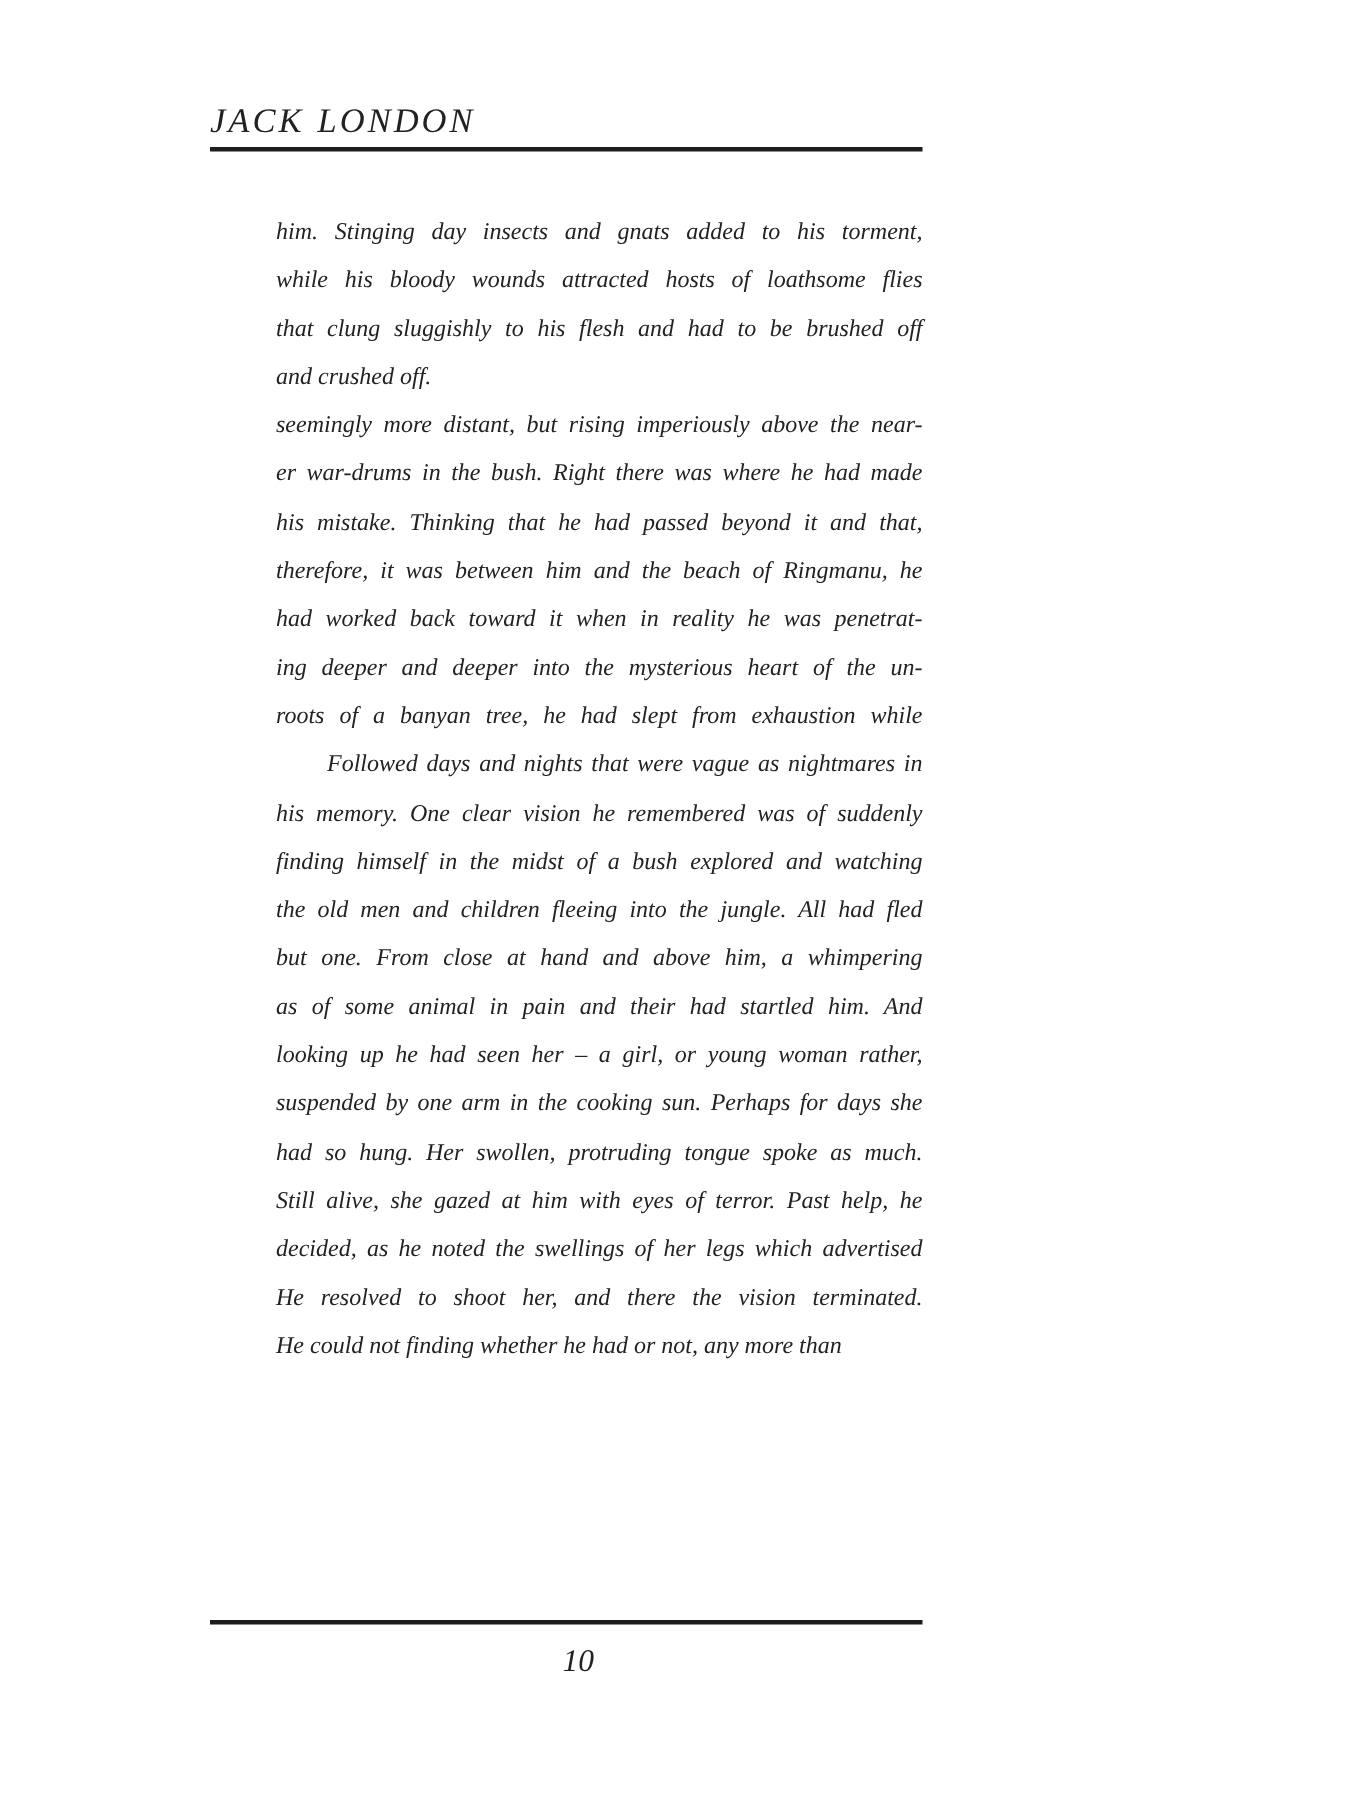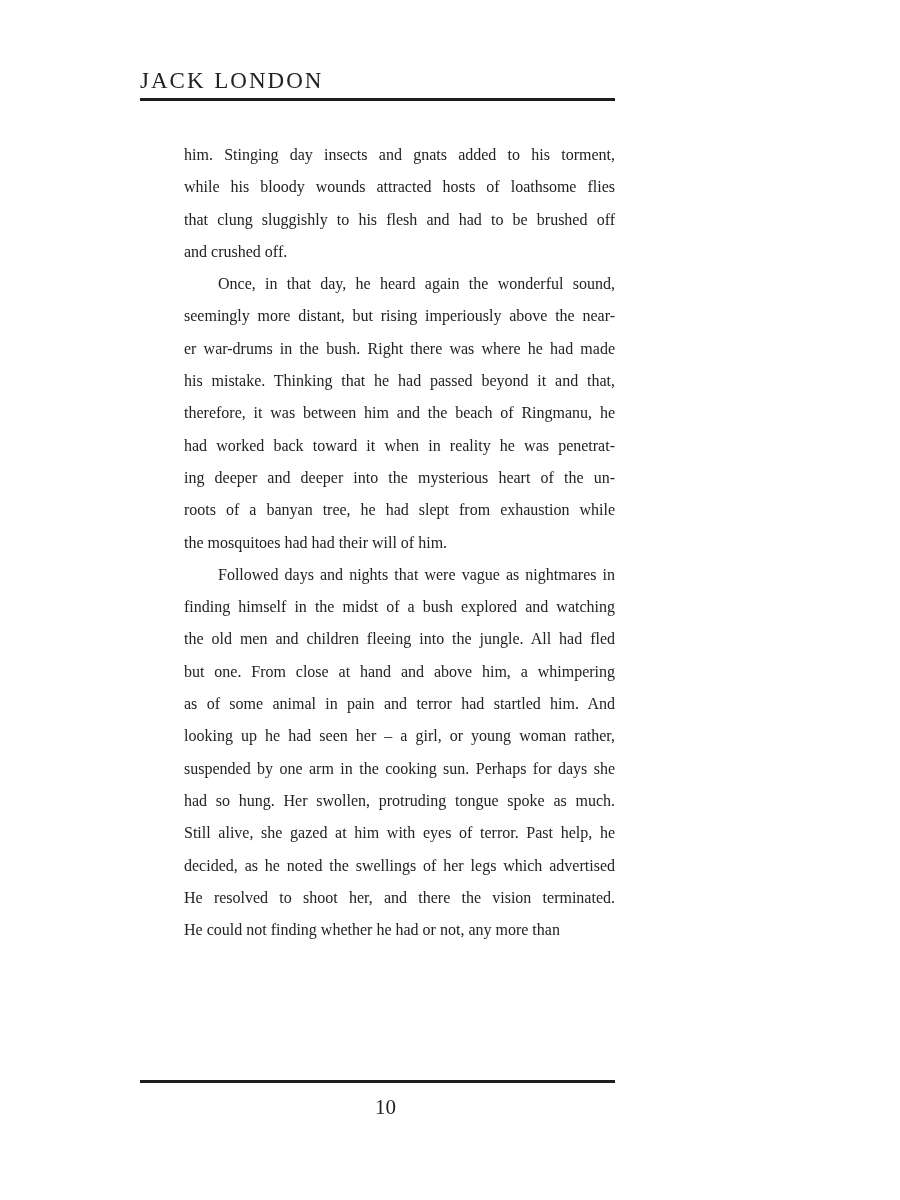--- a/index.html
+++ b/index.html
@@ -8,20 +8,21 @@
     background: #ffffff;
   }
   #page {
     position: relative;
     width: 753px;
     height: 1200px;
     background: var(--bg, #ffffff);
     color: var(--ink, #222222);
     font-family: "Liberation Serif", "DejaVu Serif", serif;
     overflow: hidden;
+    font-style: italic;
   }
   .running-head {
     position: absolute;
     left: 140px;
     right: 138px;
     top: 68px;
     font-size: 23px;
     line-height: 26px;
     letter-spacing: 2px;
     word-spacing: 1px;
@@ -88,36 +89,35 @@
   <div class="header-rule"></div>
 
   <div class="page-body">
       <div class="paragraph">
         <div class="line">him. Stinging day insects and gnats added to his torment,</div>
         <div class="line">while his bloody wounds attracted hosts of loathsome flies</div>
         <div class="line">that clung sluggishly to his flesh and had to be brushed off</div>
         <div class="line last">and crushed off.</div>
       </div>
       <div class="paragraph">
-        <div class="line indent">Once, in that day, he heard again the wonderful sound,</div>
         <div class="line">seemingly more distant, but rising imperiously above the near-</div>
         <div class="line">er war-drums in the bush. Right there was where he had made</div>
         <div class="line">his mistake. Thinking that he had passed beyond it and that,</div>
         <div class="line">therefore, it was between him and the beach of Ringmanu, he</div>
         <div class="line">had worked back toward it when in reality he was penetrat-</div>
         <div class="line">ing deeper and deeper into the mysterious heart of the un-</div>
         <div class="line">roots of a banyan tree, he had slept from exhaustion while</div>
-        <div class="line last">the mosquitoes had had their will of him.</div>
       </div>
       <div class="paragraph">
         <div class="line indent">Followed days and nights that were vague as nightmares in</div>
+        <div class="line">his memory. One clear vision he remembered was of suddenly</div>
         <div class="line">finding himself in the midst of a bush explored and watching</div>
         <div class="line">the old men and children fleeing into the jungle. All had fled</div>
         <div class="line">but one. From close at hand and above him, a whimpering</div>
-        <div class="line">as of some animal in pain and terror had startled him. And</div>
+        <div class="line">as of some animal in pain and their had startled him. And</div>
         <div class="line">looking up he had seen her – a girl, or young woman rather,</div>
         <div class="line">suspended by one arm in the cooking sun. Perhaps for days she</div>
         <div class="line">had so hung. Her swollen, protruding tongue spoke as much.</div>
         <div class="line">Still alive, she gazed at him with eyes of terror. Past help, he</div>
         <div class="line">decided, as he noted the swellings of her legs which advertised</div>
         <div class="line">He resolved to shoot her, and there the vision terminated.</div>
         <div class="line last">He could not finding whether he had or not, any more than</div>
       </div>
     </div>
 

